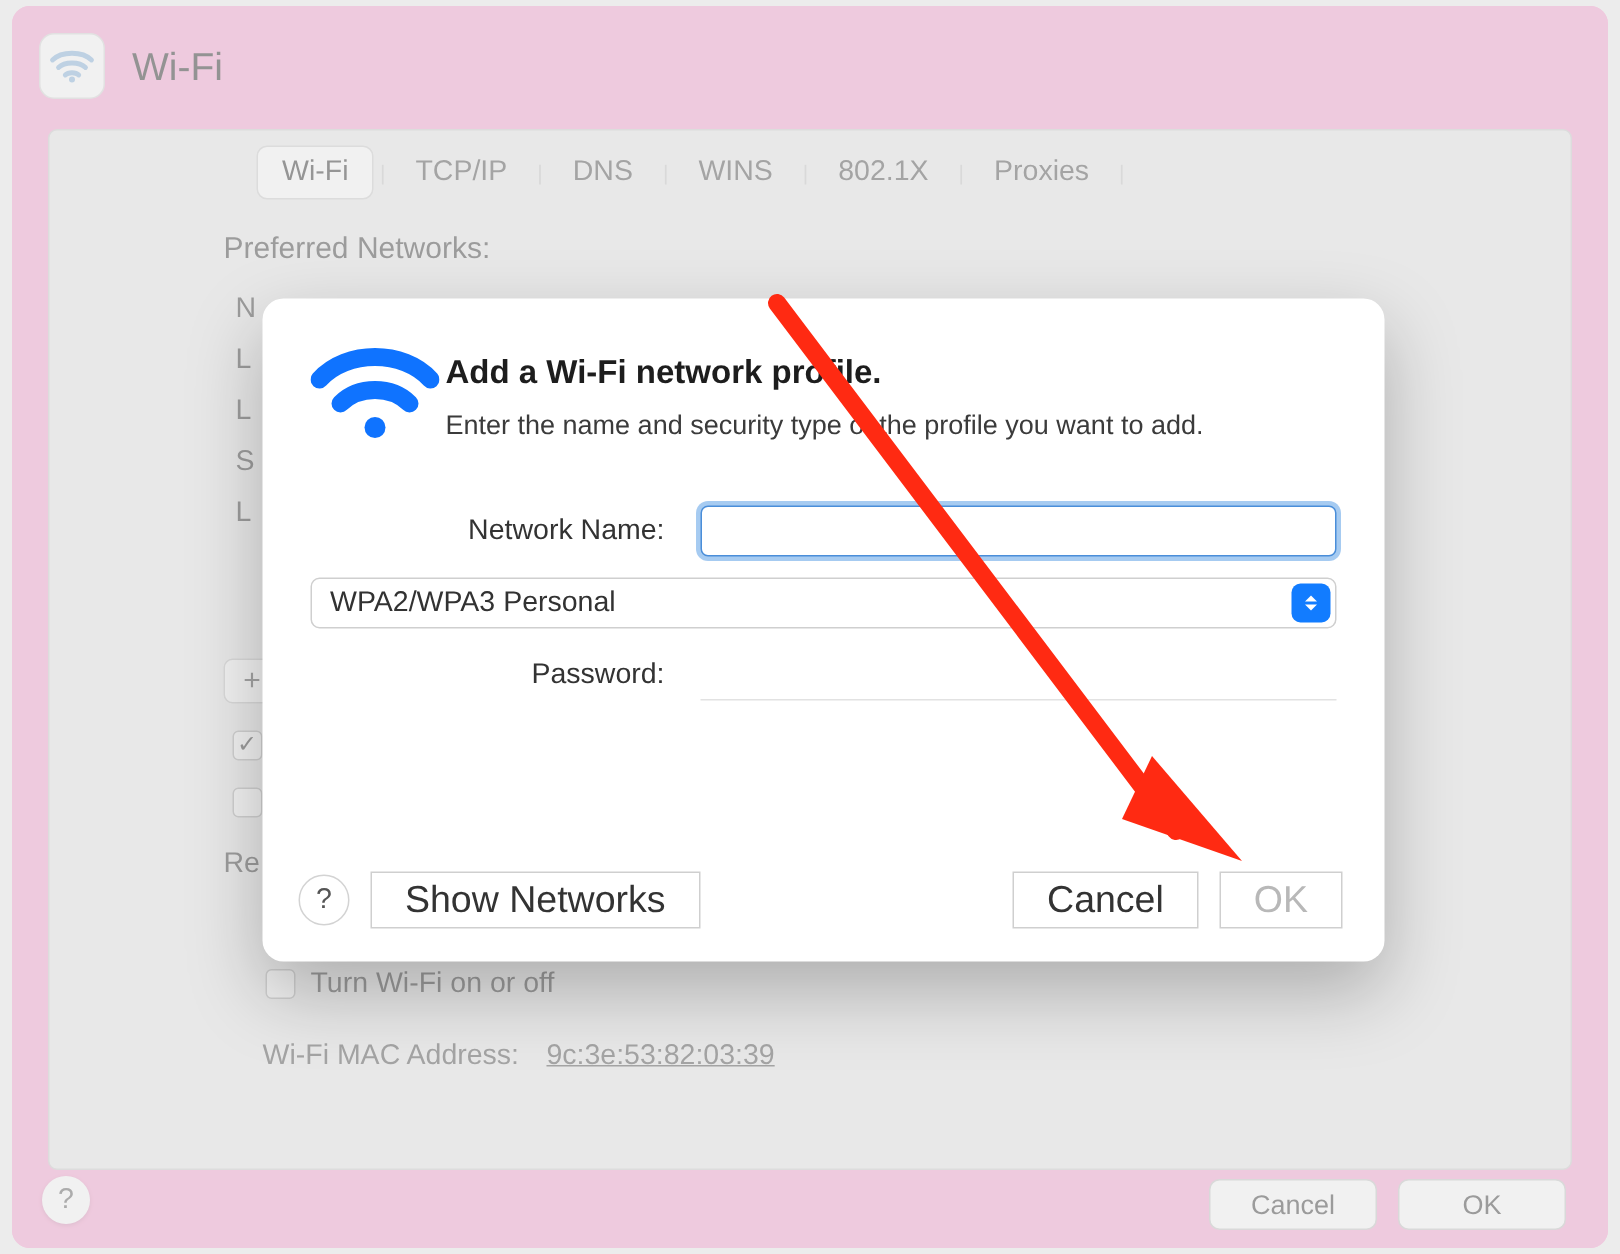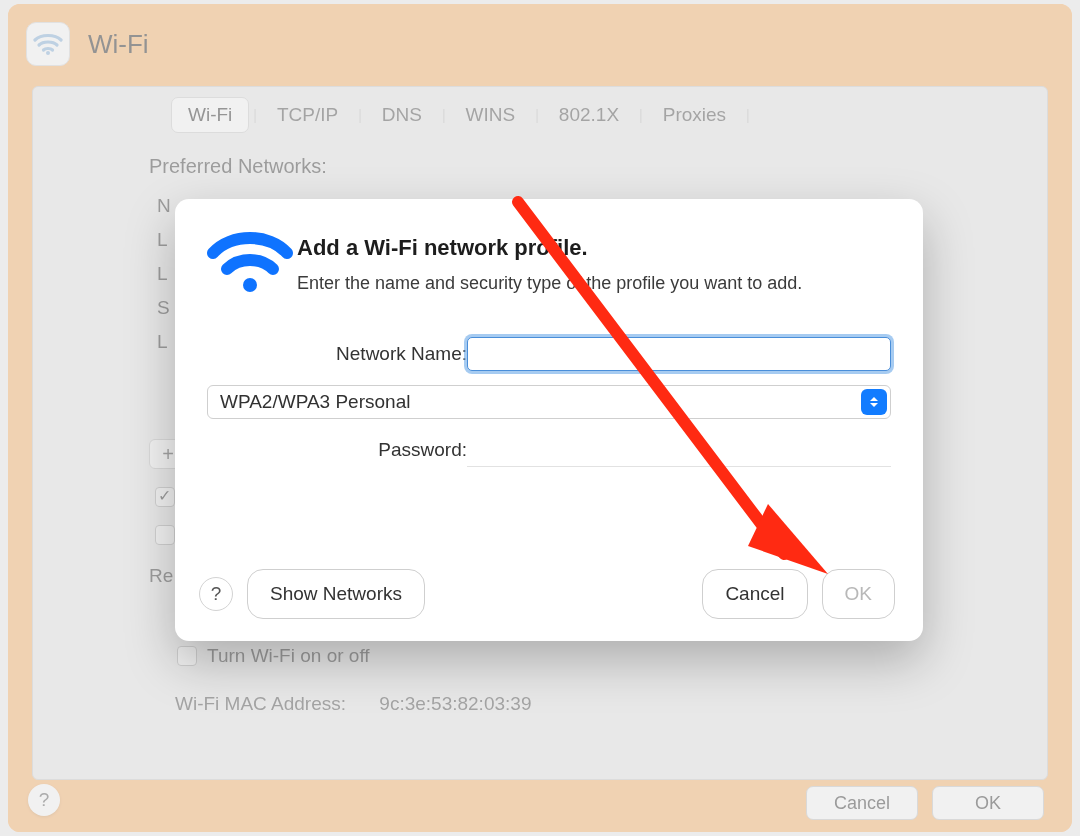--- a/index.html
+++ b/index.html
@@ -9,21 +9,21 @@
     font-family: -apple-system, "Helvetica Neue", Arial, sans-serif;
     font-size: 14px;
     color: #323232;
     background: #ececec;
     overflow: hidden;
   }
   .window {
     position: absolute;
     left: 8px; top: 4px;
     width: 1064px; height: 828px;
-    background: #fdba74;
+    background: #f9a8d4;
     border-radius: 12px;
   }
   .header {
     display: flex; align-items: center;
     padding: 18px 16px 10px 18px;
   }
   .hdr-icon {
     width: 44px; height: 44px;
     background: #fff;
     border-radius: 10px;
@@ -107,21 +107,21 @@
     position: absolute;
     left: 2px; top: -2px;
     font-size: 16px;
     color: #444;
   }
   .mac-row {
     position: absolute;
     left: 142px; top: 606px;
     font-size: 19px; color: #555;
   }
-  .mac-val { margin-left: 28px; }
+  .mac-val { margin-left: 13px; text-decoration: underline; }
 
   .footer-btns {
     position: absolute;
     right: 28px; bottom: 12px;
     display: flex; gap: 14px;
   }
   .mac-button {
     min-width: 112px; height: 34px;
     background: #fff;
     border: 1px solid #c9c9c9;
@@ -185,21 +185,21 @@
   }
   .frow {
     display: flex; align-items: center;
     margin-bottom: 14px;
   }
   .flabel {
     width: 260px;
     text-align: right;
     font-size: 19px;
     color: #333;
-    padding-right: 0;
+    padding-right: 24px;
   }
   .finput {
     flex: 1;
     height: 34px;
     border: 1px solid #cfcfcf;
     border-radius: 5px;
     font-size: 18px;
     padding: 0 10px;
     background: #fff;
   }
@@ -254,25 +254,25 @@
     margin-right: 12px;
   }
 
   .dlg-footer {
     position: absolute;
     left: 24px; right: 28px; bottom: 22px;
     display: flex; align-items: center;
   }
   .spacer { flex: 1; }
   .dlg-btn {
-    height: 50px;
+    height: 38px;
     border: 1px solid #cfcfcf;
-    border-radius: 16px;
-    background: #fff;
-    font-size: 19px;
+    border-radius: 0;
+    background: #fff;
+    font-size: 25px;
     padding: 0 22px;
     margin-left: 14px;
     display: flex; align-items: center; justify-content: center;
     color: #333;
   }
   .dlg-btn.disabled { color: #b8b8b8; }
   .help-small {
     width: 34px; height: 34px;
     border-radius: 50%;
     border: 1px solid #d3d3d3;

